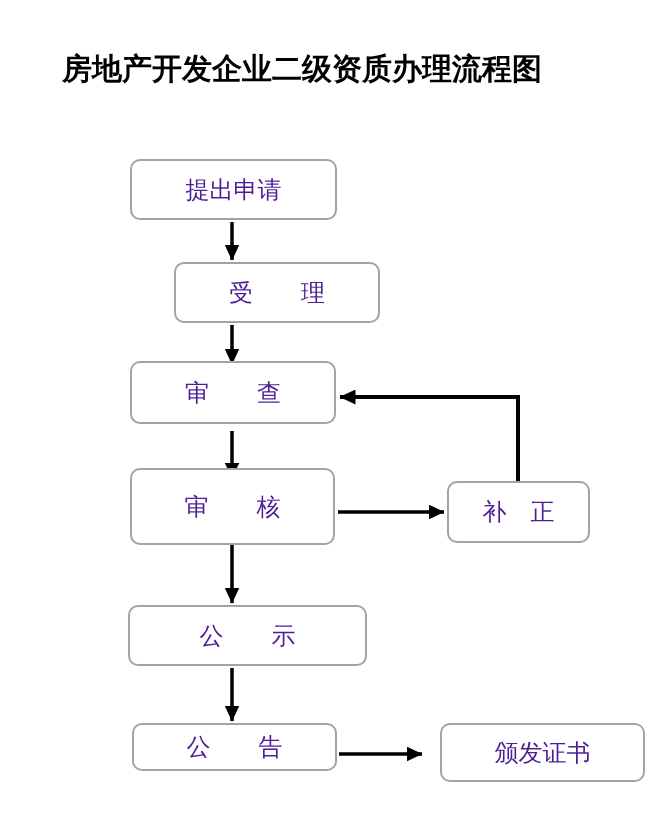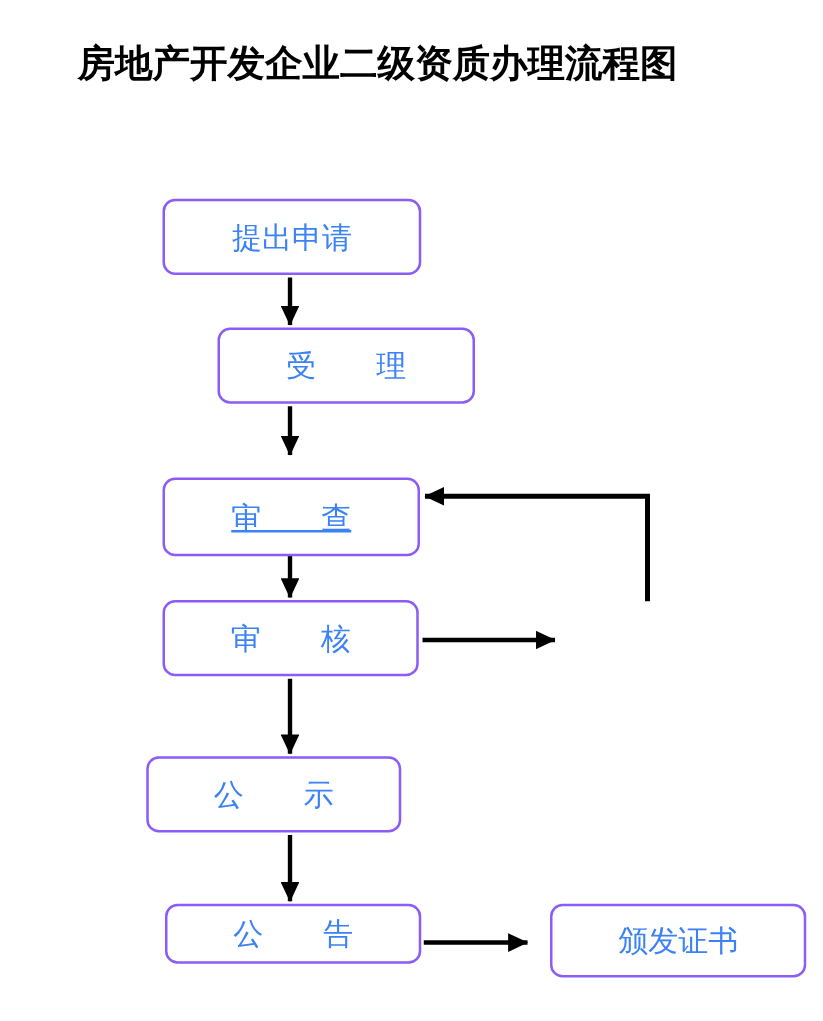--- a/index.html
+++ b/index.html
@@ -11,21 +11,21 @@
     position: relative;
     width: 658px;
     height: 817px;
     background: #ffffff;
     overflow: hidden;
     font-family: "DejaVu Serif", serif;
   }
   .title {
     position: absolute;
     left: 62px;
-    top: 34px;
+    top: 51px;
     margin: 0;
     font-size: 30px;
     line-height: 36px;
     font-weight: bold;
     color: #000000;
     letter-spacing: 0px;
     white-space: nowrap;
     font-family: Liberation Sans, sans-serif;
   }
   .arrow-layer {
@@ -41,35 +41,35 @@
     fill: none;
     marker-end: url(#ah);
   }
   .arrow.thick {
     stroke-width: 4;
   }
   .node {
     position: absolute;
     box-sizing: border-box;
     background: #ffffff;
-    border: 2px solid #8b5cf6;
+    border: 2px solid #a3a3a3;
     border-radius: 10px;
     display: flex;
     align-items: center;
     justify-content: center;
     font-size: 24px;
-    color: #3b82f6;
+    color: #4c1d95;
     white-space: pre;
     font-family: "DejaVu Serif", serif;
   }
   .n-apply       { left: 130px; top: 159px; width: 207px; height: 61px; }
   .n-accept      { left: 129px; top: 262px; width: 206px; height: 61px; margin-left: 45px; }
-  .n-review      { left: 130px; top: 382px; width: 206px; height: 63px; text-decoration: underline; }
-  .n-verify      { left: 130px; top: 480px; width: 205px; height: 61px; }
-  .n-publicity   { left: 117px; top: 605px; width: 204px; height: 61px; text-align: right; }
+  .n-review      { left: 130px; top: 361px; width: 206px; height: 63px; }
+  .n-verify      { left: 130px; top: 468px; width: 205px; height: 77px; }
+  .n-publicity   { left: 128px; top: 605px; width: 239px; height: 61px; text-align: right; }
   .n-announce    { left: 132px; top: 723px; width: 205px; height: 48px; }
   .n-correction  { left: 447px; top: 481px; width: 143px; height: 62px; }
   .n-certificate { left: 440px; top: 723px; width: 205px; height: 59px; }
 </style>
 </head>
 <body>
 
 <div class="page">
 
   <h1 class="title">房地产开发企业二级资质办理流程图</h1>
@@ -99,20 +99,23 @@
   </div>
 
   <div class="node n-review">
     <span>审　　查</span>
   </div>
 
   <div class="node n-verify">
     <span>审　　核</span>
   </div>
 
+  <div class="node n-correction">
+    <span>补　正</span>
+  </div>
 
   <div class="node n-publicity">
     <span>公　　示</span>
   </div>
 
   <div class="node n-announce">
     <span>公　　告</span>
   </div>
 
   <div class="node n-certificate">

